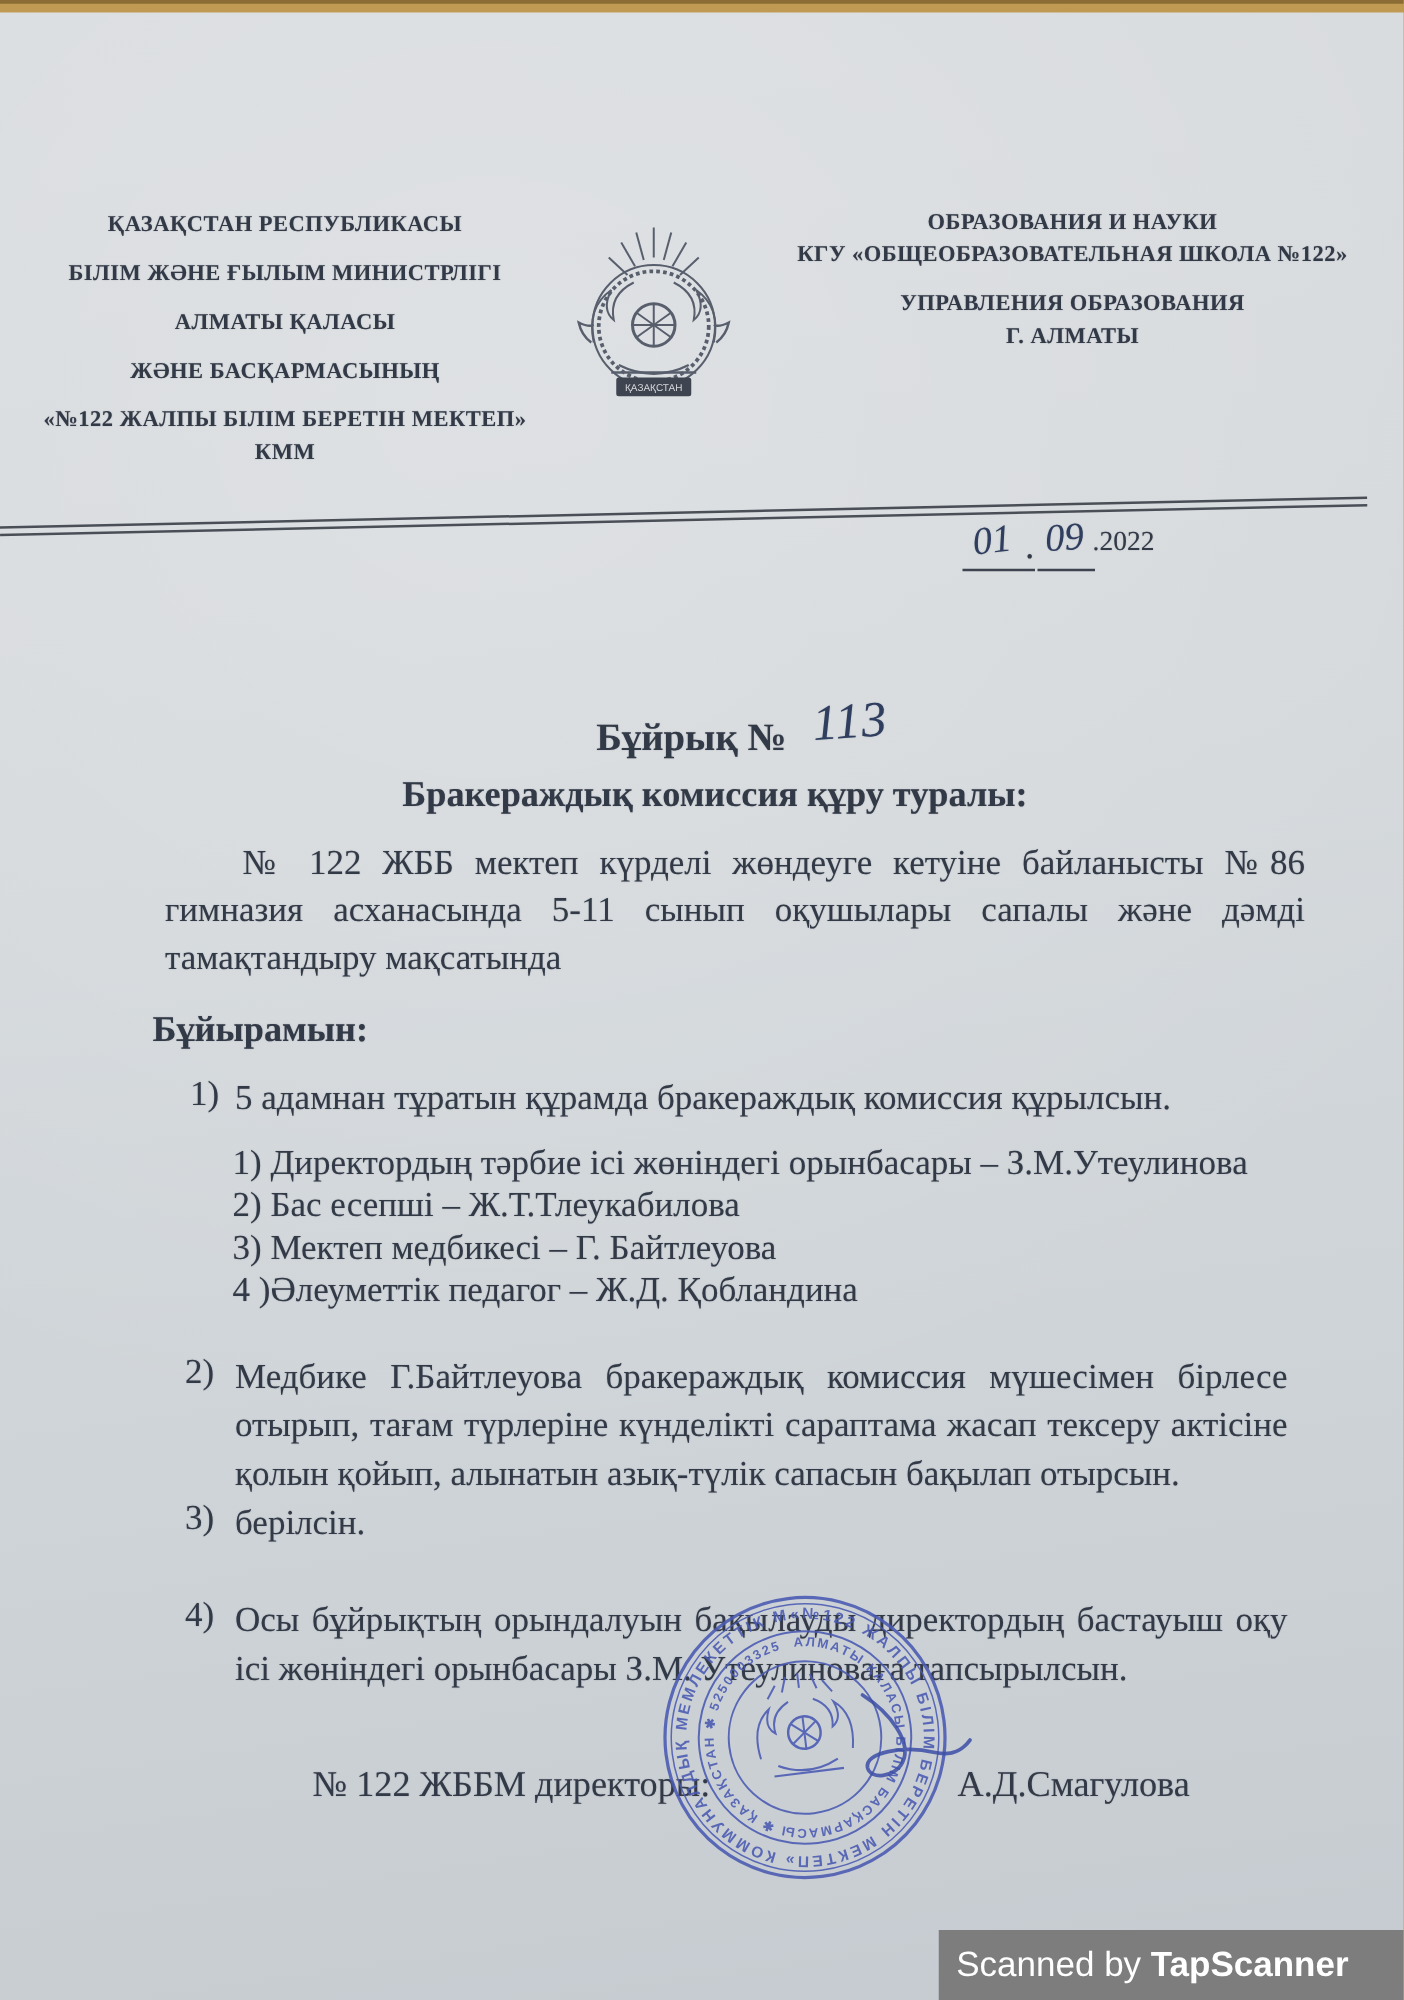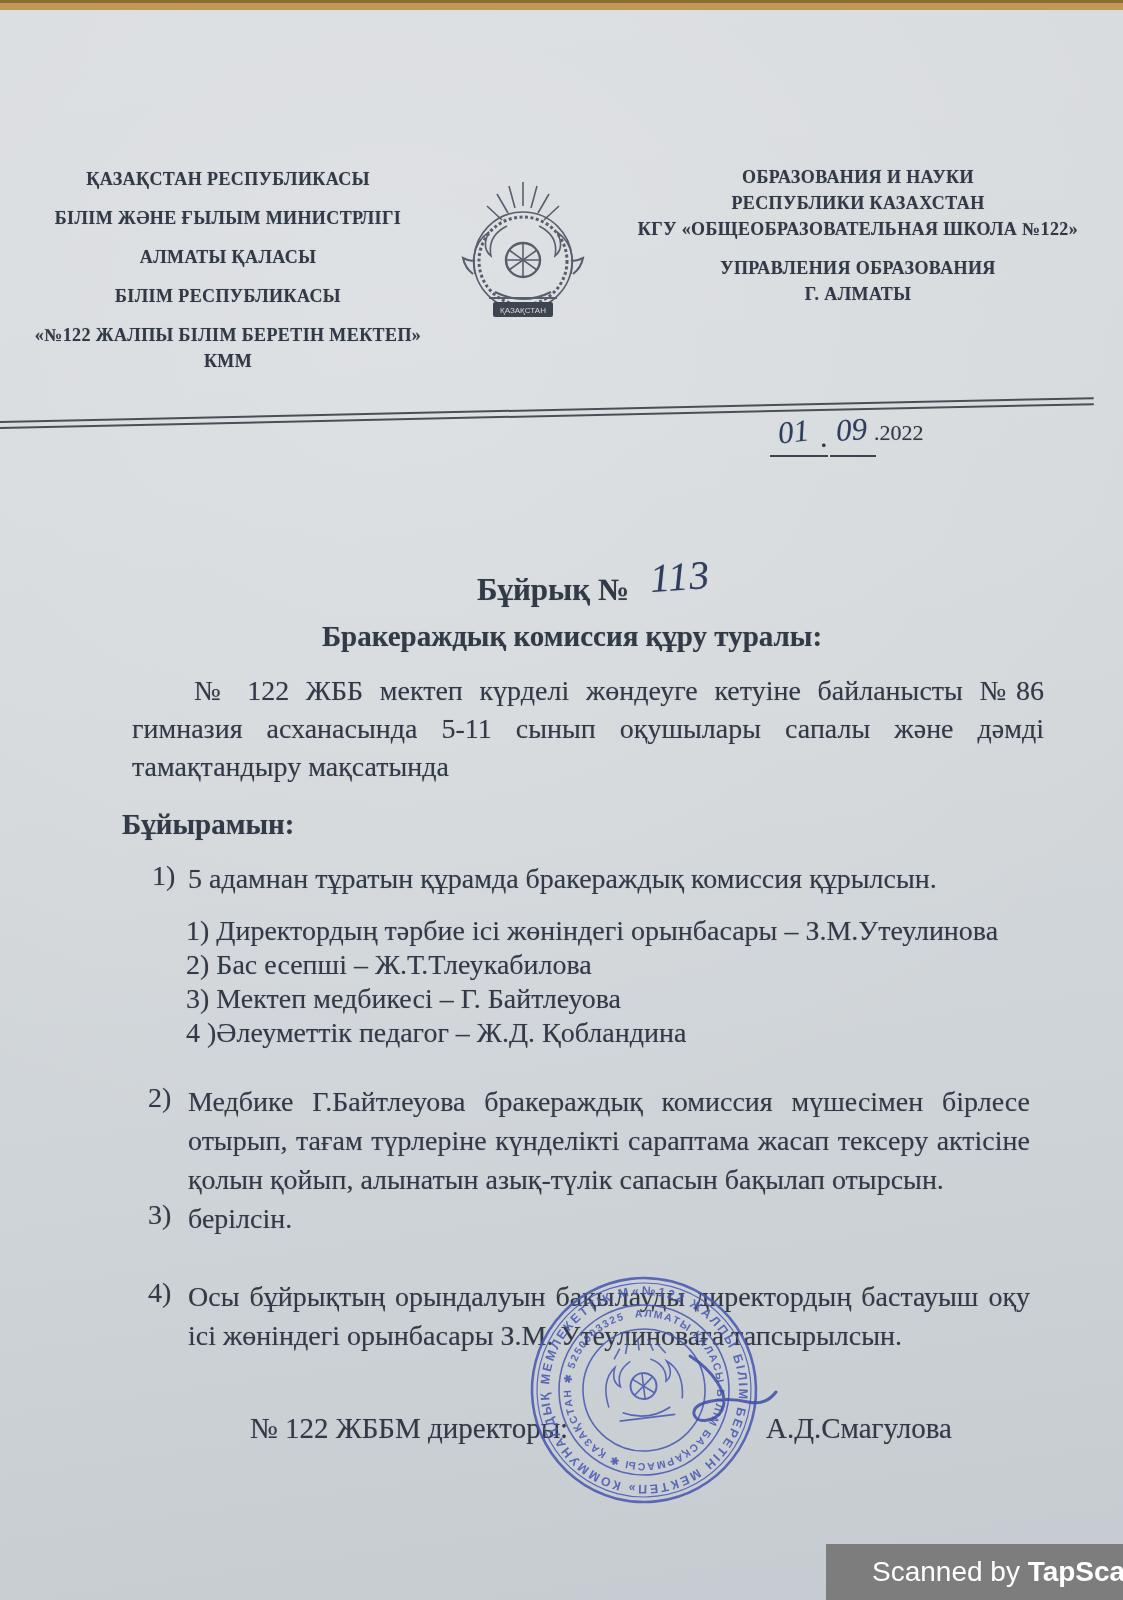--- a/index.html
+++ b/index.html
@@ -71,39 +71,39 @@
   
   .sig-label{position:absolute;left:250px;top:1412px;font-size:29px;}
   .sig-name{position:absolute;left:766px;top:1412px;font-size:29px;}
 
   
   .stamp{position:absolute;left:522px;top:1268px;width:244px;height:244px;
          transform:rotate(-7deg);opacity:.88;}
   .sig-swoosh{position:absolute;left:652px;top:1348px;width:150px;height:100px;}
 
   
-  .watermark{position:absolute;right:0;bottom:0;width:297px;height:56px;
+  .watermark{position:absolute;right:0;bottom:0;width:372px;height:56px;
              background:var(--watermark-bg);display:flex;align-items:center;
-             padding-left:46px;box-sizing:border-box;
+             padding-left:14px;box-sizing:border-box;
              font-family:"Liberation Sans", sans-serif;font-size:28px;color:var(--watermark-text);}
   .watermark b{font-weight:bold;}
   .wm-prefix{white-space:pre;}
 </style>
 </head>
 <body>
 
 <div id="scan-root">
   <div class="top-edge"></div>
   <div class="paper"></div>
 
   <div class="hdr-left ink">
     <div class="hdr-line">ҚАЗАҚСТАН РЕСПУБЛИКАСЫ</div>
     <div class="hdr-line">БІЛІМ ЖӘНЕ ҒЫЛЫМ МИНИСТРЛІГІ</div>
     <div class="hdr-line">АЛМАТЫ ҚАЛАСЫ</div>
-    <div class="hdr-line">БІЛІМ РЕСПУБЛИКАСЫ</div>
+    <div class="hdr-line">ЖӘНЕ БАСҚАРМАСЫНЫҢ</div>
     <div class="hdr-line tight">«№122 ЖАЛПЫ БІЛІМ БЕРЕТІН МЕКТЕП»</div>
     <div class="hdr-line tight">КММ</div>
   </div>
 
   <div class="emblem">
     <svg width="144" height="156" viewBox="0 0 144 156">
       <g stroke="#4a5160" fill="none" stroke-width="1.6" opacity="0.9">
 
         <g>
           <line x1="72" y1="30" x2="72" y2="6"></line>
@@ -135,21 +135,20 @@
 
       <g>
         <rect x="42" y="126" width="60" height="15" rx="2" fill="#3f4550"></rect>
         <text x="72" y="137" text-anchor="middle" font-family="Liberation Sans, sans-serif" font-size="8" fill="#d5d8db">ҚАЗАҚСТАН</text>
       </g>
     </svg>
   </div>
 
   <div class="hdr-right ink">
     <div class="hdr-line">ОБРАЗОВАНИЯ И НАУКИ</div>
-    <div class="hdr-line">РЕСПУБЛИКИ КАЗАХСТАН</div>
     <div class="hdr-line">КГУ «ОБЩЕОБРАЗОВАТЕЛЬНАЯ ШКОЛА №122»</div>
     <div class="hdr-line gap">УПРАВЛЕНИЯ ОБРАЗОВАНИЯ</div>
     <div class="hdr-line">Г. АЛМАТЫ</div>
   </div>
 
   <div class="double-rule"></div>
 
   <div class="date-line">
     <span class="hw-day hand">01</span>
     <span class="date-dot1 ink">.</span>

